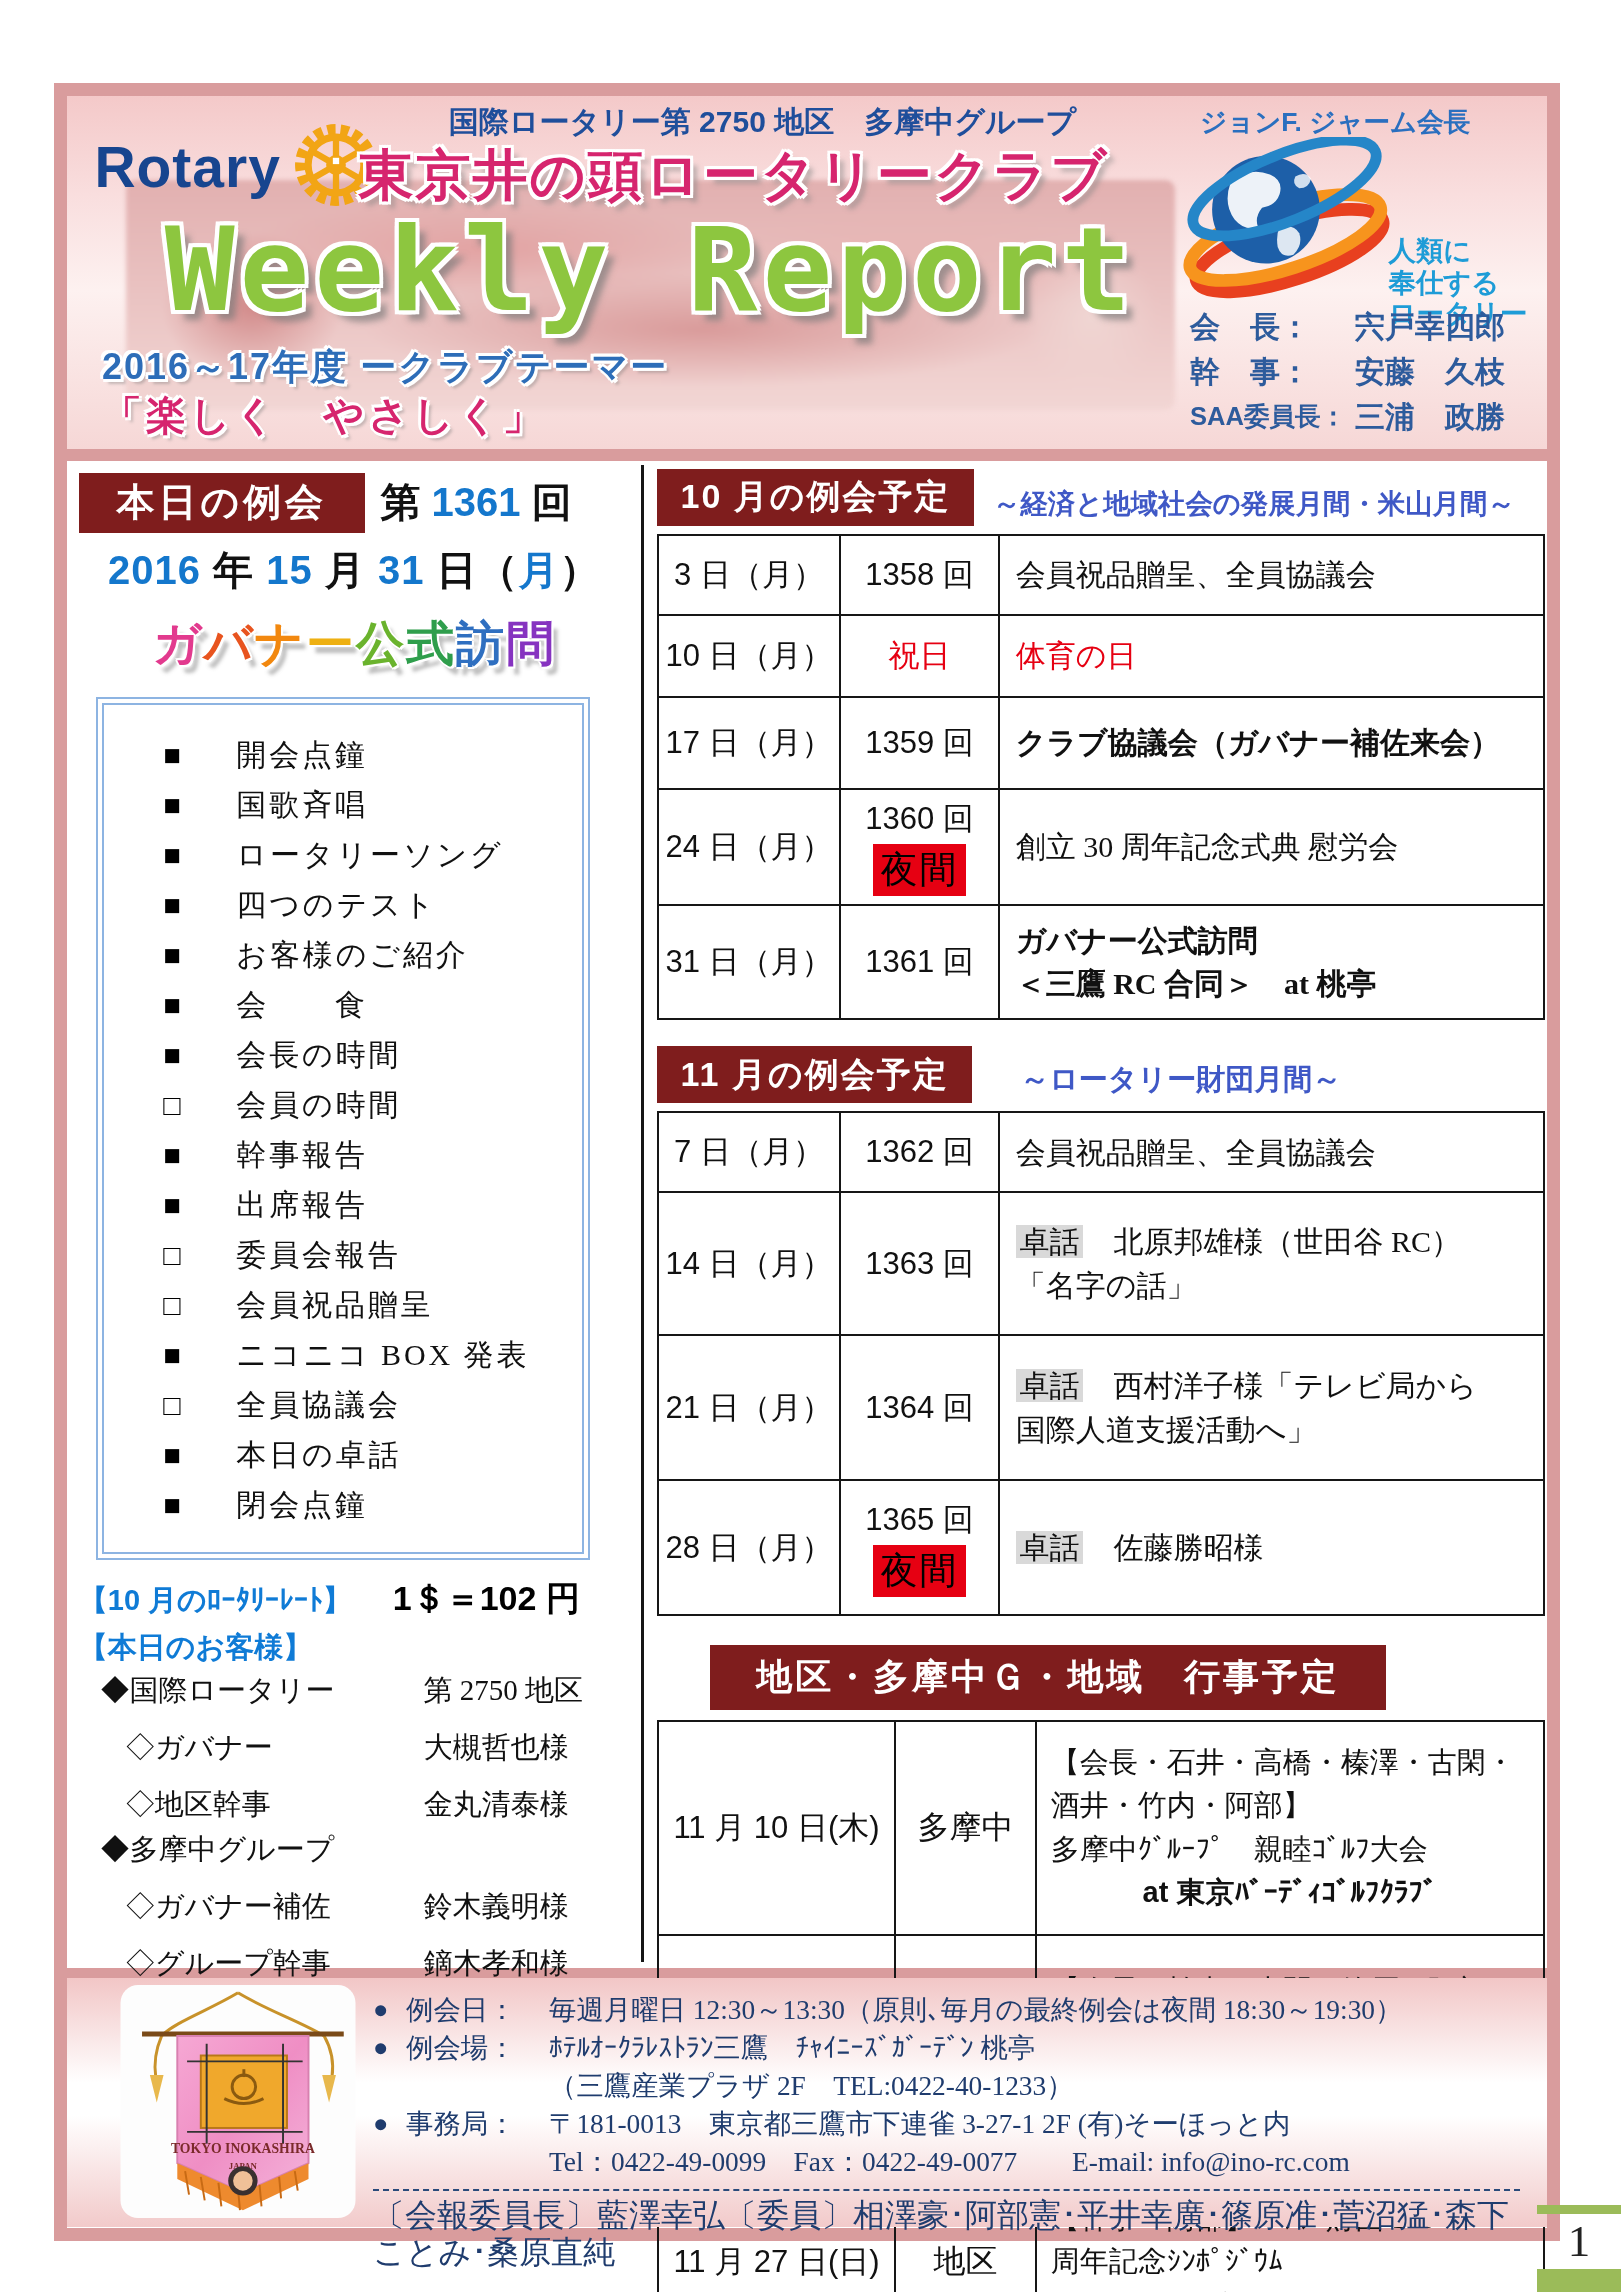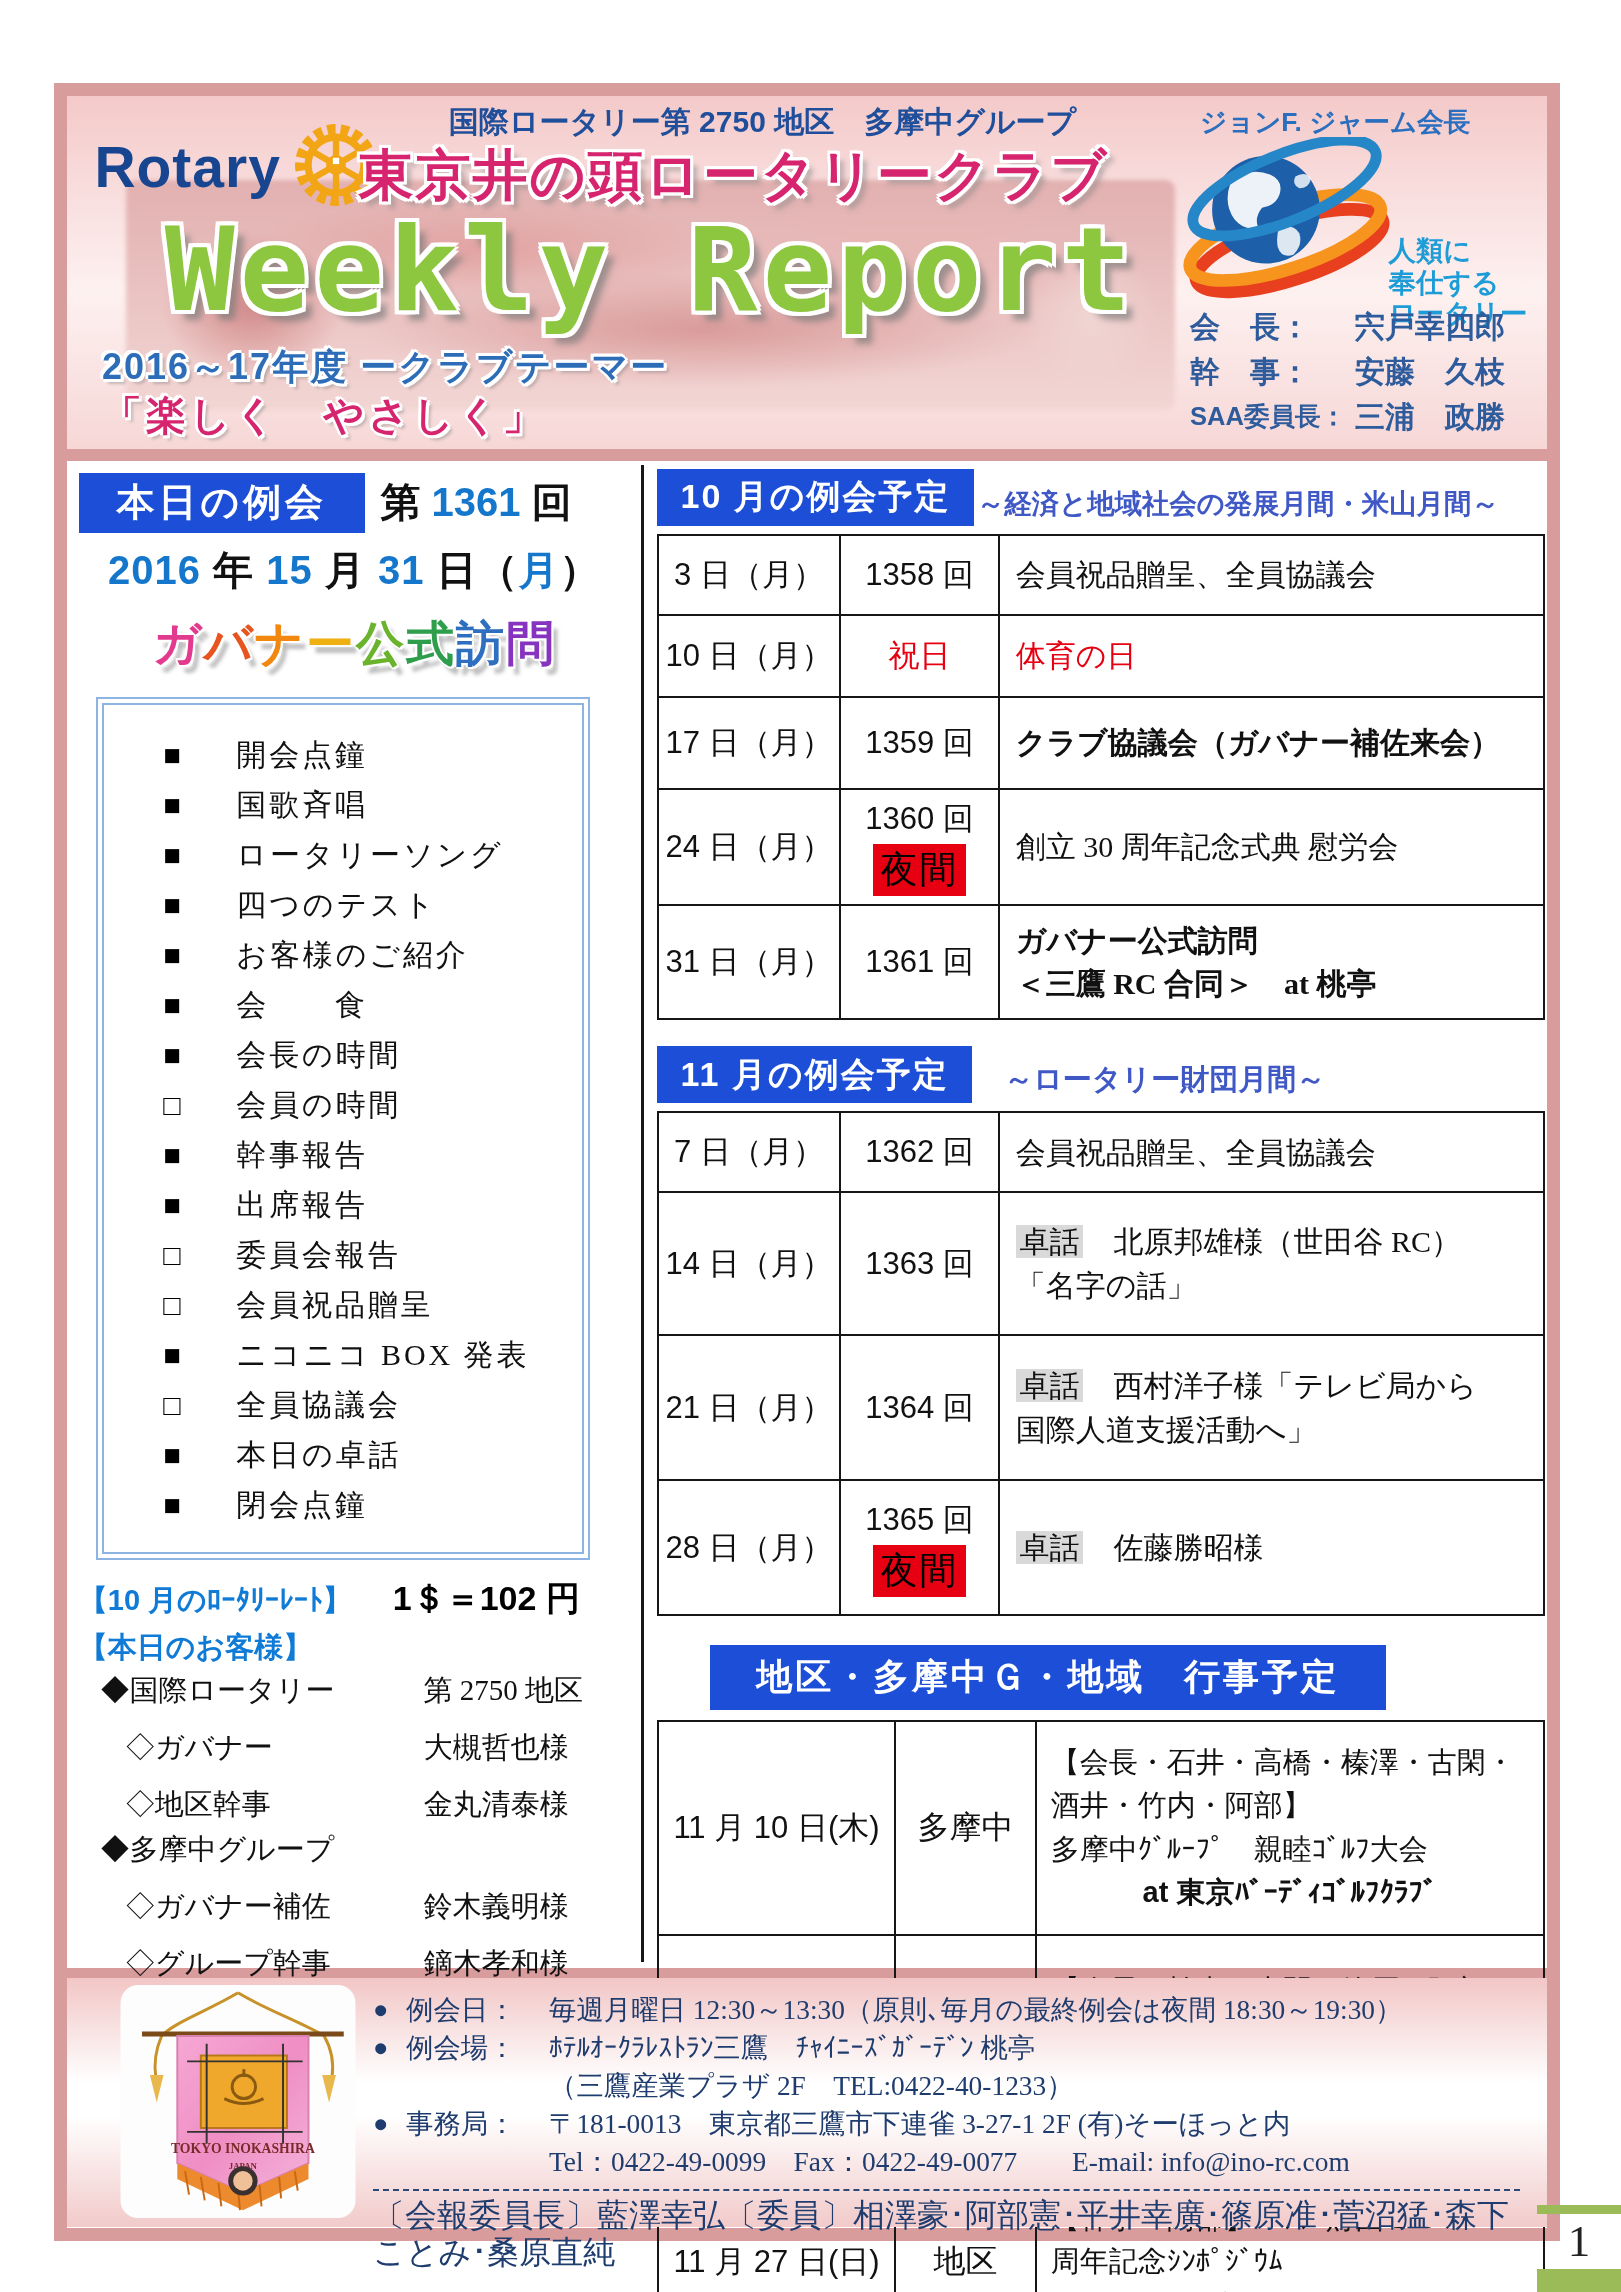--- a/index.html
+++ b/index.html
@@ -47,21 +47,21 @@
   .officer-role{width:165px;}
   .officer-name{flex:1;text-align:justify;}
 
   
   .bd{position:relative;height:1507px;background:#fff;}
   .vline{position:absolute;left:574px;top:3.9px;bottom:5.9px;width:2.9px;background:#161616;}
 
   .col-left{position:absolute;left:11.8px;top:11.8px;width:551px;}
   .col-right{position:absolute;left:590px;top:7.8px;width:888px;}
 
-  .banner{background:#1d4ed8;color:#fff;font-weight:bold;text-align:center;}
+  .banner{background:#7f1d1d;color:#fff;font-weight:bold;text-align:center;}
   .today-banner-row{display:flex;align-items:center;gap:15.7px;}
   .today-banner{width:286px;font-size:38px;padding:4.9px 0;letter-spacing:3.9px;}
   .meeting-no{font-size:40px;font-weight:bold;white-space:nowrap;}
   .blue{color:#1477cc;}
   .date-line{margin-top:9.8px;font-size:40px;font-weight:bold;text-align:center;letter-spacing:1px;}
   .gov-visit{margin-top:13.7px;text-align:center;font-size:48px;font-weight:bold;letter-spacing:2px;}
   .gov-visit span{text-shadow:2px 0 0 #fff,-2px 0 0 #fff,0 2px 0 #fff,0 -2px 0 #fff,2px 2px 0 #fff,-2px -2px 0 #fff,5.9px 7.8px 3.9px rgba(110,110,110,.45);}
 
   .agenda-outer{margin:21.6px 0 0 17.6px;width:482px;border:2.9px solid #8db4e2;padding:3.9px;}
   .agenda-inner{border:2px solid #8db4e2;padding:25.5px 0 21.6px 59px;}
@@ -75,21 +75,21 @@
   .guests-label{margin-top:5.9px;}
   .guest-row{display:flex;font-family:"Liberation Serif",serif;font-size:29px;line-height:45px;}
   .guest-l1{margin-left:21.6px;}
   .guest-l2{margin-left:47px;margin-top:12px;}
   .guest-name{width:323px;}
   .guest-l2 .guest-name{width:298px;}
   .attend-row{margin-top:33px;display:flex;align-items:baseline;}
   .attend-blank{display:inline-block;width:167px;border-bottom:2.9px solid #000;margin-left:98px;}
   .attend-unit{font-size:30px;font-weight:bold;}
 
-  .sec-banner-row{display:flex;align-items:flex-end;gap:3px;margin-bottom:7.8px;}
+  .sec-banner-row{display:flex;align-items:flex-end;gap:19px;margin-bottom:7.8px;}
   .sec-banner{font-size:34px;padding:5.9px 23.5px;letter-spacing:2px;}
   .sec-note{font-size:27.4px;font-weight:bold;color:#3f58c6;padding-bottom:3.9px;}
   .nov-note{font-size:29px;margin-left:29px;}
 
   table.sched{border-collapse:collapse;width:100%;}
   table.sched td{border:2px solid #161616;}
   td.c-date{width:178px;text-align:center;font-size:31px;white-space:nowrap;}
   td.c-no{width:155px;text-align:center;font-size:31px;}
   td.c-detail{padding:5.9px 15.7px;font-family:"Liberation Serif",serif;font-size:30px;line-height:1.45;}
   .pre{white-space:pre-line;}

